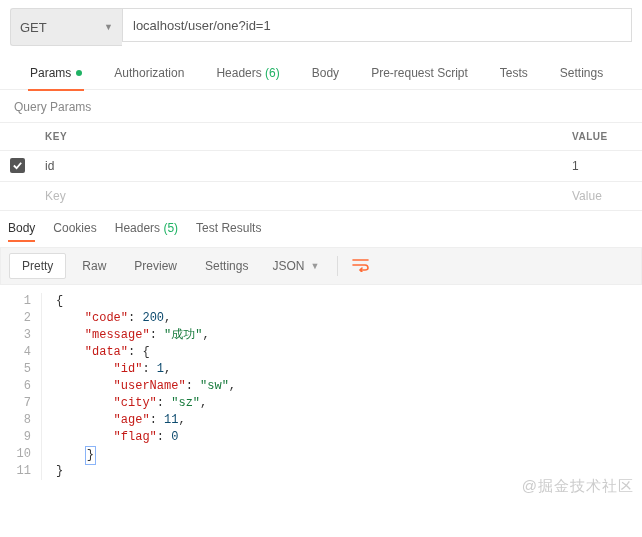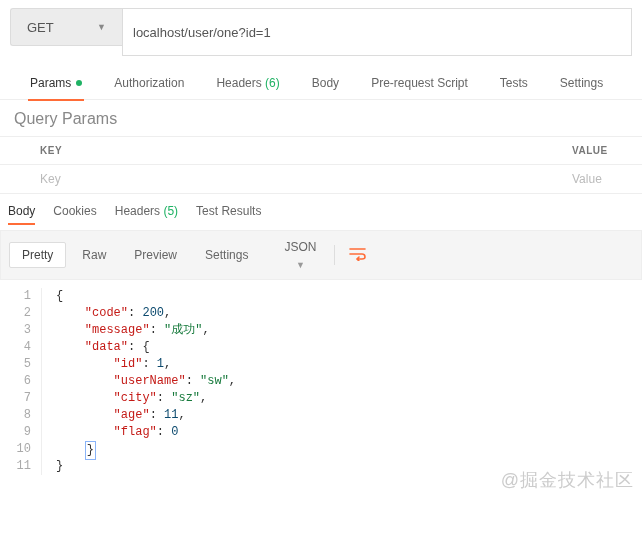--- a/index.html
+++ b/index.html
@@ -11,30 +11,30 @@
     width: 642px;
   }
   .req-row { display: flex; padding: 8px 10px 10px 10px; gap: 0; }
   .method-select {
     width: 112px;
     height: 38px;
     background: #ececec;
     border: 1px solid #dcdcdc;
     border-right: none;
     display: flex; align-items: center;
-    padding: 0 16px;
+    padding: 0 9px;
     color: #555;
     font-size: 13px;
     justify-content: space-between;
     border-radius: 3px 0 0 3px;
   }
   .method-caret { font-size: 9px; color: #888; }
   .url-input {
     flex: 1;
-    height: 48px;
+    height: 34px;
     border: 1px solid #dcdcdc;
     background: #fff;
     padding: 0 10px;
     color: #555;
     font-size: 13px;
     display: flex; align-items: center;
   }
   .tabs-row {
     display: flex;
     align-items: center;
@@ -48,21 +48,21 @@
   .tabs-row .tab { cursor: pointer; position: relative; padding: 0 2px; height: 34px; display: flex; align-items: center; }
   .tabs-row .tab.active { color: #333; margin-left: 20px; }
   .tabs-row .tab.active::after {
     content: "";
     position: absolute;
     bottom: -1px; left: 0; right: 0;
     height: 2px; background: #ff6c37;
   }
   .green-dot { display:inline-block; width:6px; height:6px; border-radius:50%; background:#1fb264; margin-left:5px; vertical-align: middle;}
   .green-txt { color:#1fb264; }
-  .section-label { padding: 10px 14px 8px; color: #888; font-size: 16px; }
+  .section-label { padding: 10px 14px 8px; color: #888; font-size: 12px; }
   .table { width: 100%; border-collapse: collapse; border-radius: 31px; }
   .table th {
     text-align: left;
     font-size: 10px;
     letter-spacing: 0.5px;
     color: #777;
     font-weight: 600;
     padding: 8px 10px;
     border-top: 1px solid #eee;
     border-bottom: 1px solid #eee;
@@ -92,41 +92,41 @@
   .view-row {
     display:flex; align-items:center; gap: 4px;
     background:#f5f5f5; border:1px solid #eee;
     margin: 6px 0 0 0; padding:5px 8px;
     font-size:12px;
   }
   .view-btn {
     padding: 5px 12px; border-radius:2px; cursor:pointer; color:#666;
   }
   .view-btn.active { background:#fff; border:1px solid #ddd; color:#444; }
-  .format-sel { margin-left: 12px; display:flex; align-items:center; gap:6px; padding:4px 8px; color:#666; cursor:pointer;flex-direction:column;}
+  .format-sel { display:flex; align-items:center; gap:6px; padding:4px 8px; color:#666; cursor:pointer;}
   .format-caret { font-size:9px; color:#999; }
   .divider { width:1px; height:20px; background:#ddd; margin:0 6px; }
   .wrap-icon { cursor:pointer; padding:4px; }
   .code-area {
     display:flex; font-family: Consolas,"Courier New",monospace;
     font-size: 12px; line-height: 17px; padding: 8px 0 20px;
     position: relative;
   }
   .gutter { width: 42px; text-align:right; color:#aaa; padding-right:10px; border-right:1px solid #eee; }
   .gutter div { height:17px; }
   .code { padding-left: 14px; white-space: pre; color:#333; position: relative; }
   .code div { height:17px; }
   .brace { color:#333; }
   .key { color:#c41a16; }
   .str { color:#177a3c; }
   .num { color:#0c4a6e; }
   .colon { color:#333; }
   .cursor-box { border:1px solid #8ab4f8; display:inline-block; padding:0 1px; }
   .watermark {
-    position:absolute; right:8px; bottom:6px; color:#ccc; font-size:18px;
+    position:absolute; right:8px; bottom:6px; color:#ccc; font-size:15px;
     font-family: sans-serif;
     letter-spacing: 1px;
   }
 </style>
 </head>
 <body>
 
 <div class="req-row">
   <div class="method-select">
     <span>GET</span>
@@ -156,20 +156,31 @@
 
 <table class="table">
   <thead>
     <tr>
       <th class="chk-col"></th>
       <th>KEY</th>
       <th class="val-col">VALUE</th>
     </tr>
   </thead>
   <tbody>
+    <tr>
+      <td class="chk-col">
+        <span class="chk">
+          <svg viewBox="0 0 12 12">
+              <path d="M2 6 L5 9 L10 3" stroke="#fff" stroke-width="2" fill="none"></path>
+            </svg>
+        </span>
+      </td>
+      <td>id</td>
+      <td class="val-col">1</td>
+    </tr>
     <tr>
       <td class="chk-col"></td>
       <td class="placeholder">Key</td>
       <td class="placeholder val-col">Value</td>
     </tr>
   </tbody>
 </table>
 
 <div class="resp-tabs">
   <div class="rtab active">Body</div>

